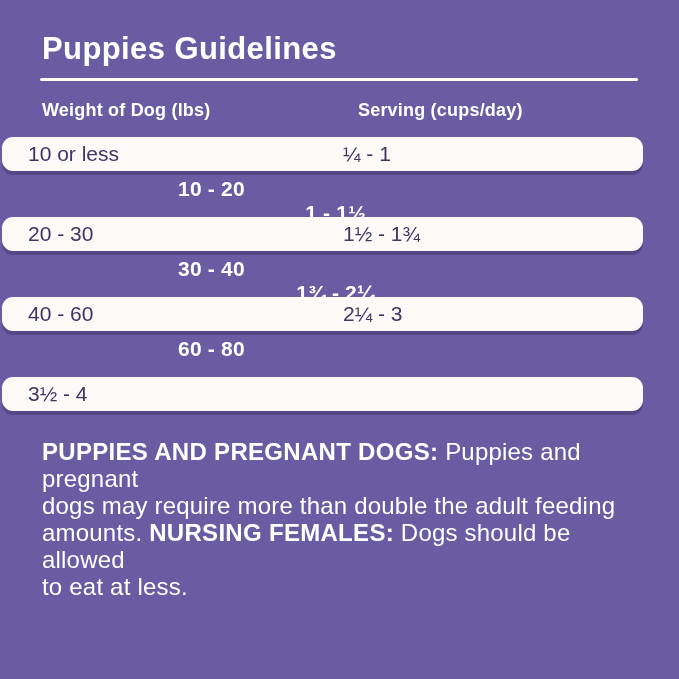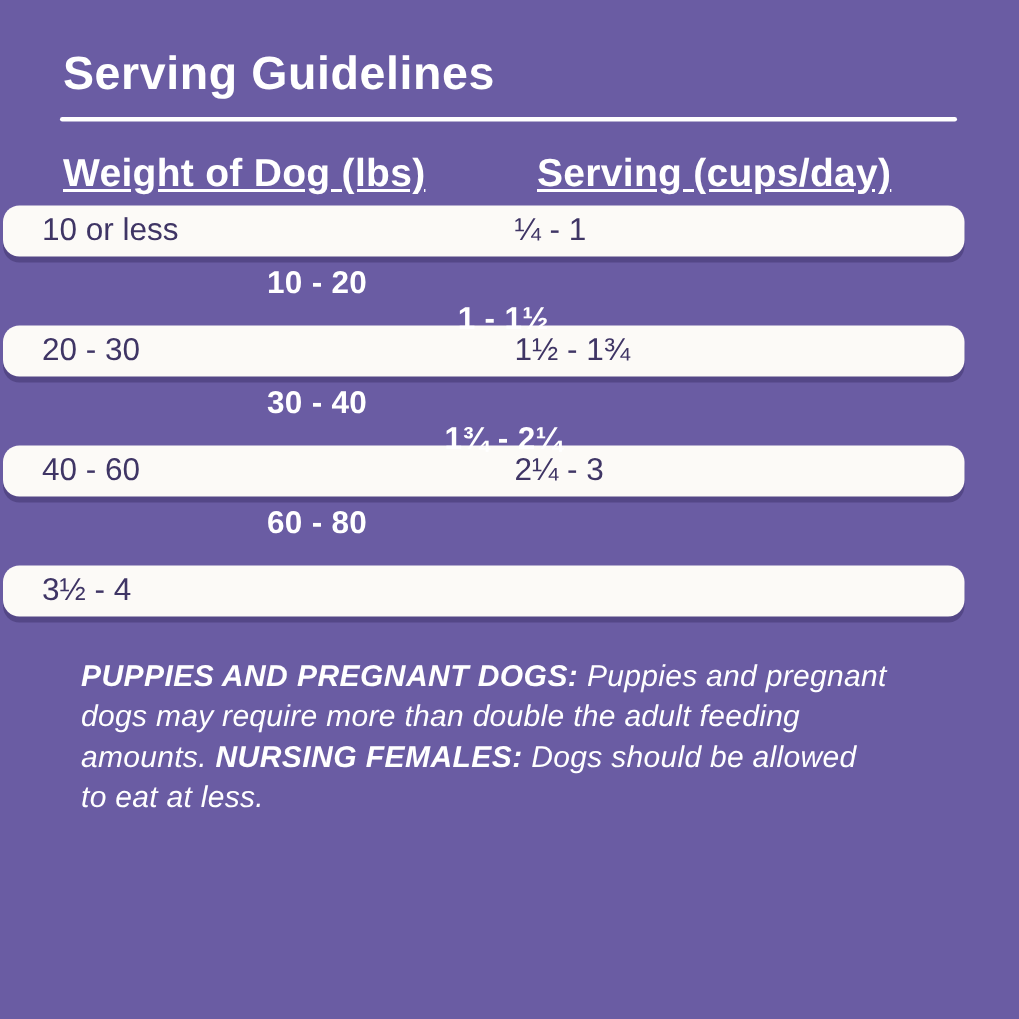--- a/index.html
+++ b/index.html
@@ -37,24 +37,23 @@
     background: var(--text-light);
     border-radius: 2px;
   }
   .col-headers {
     position: absolute;
     left: 42px;
     top: 100px;
     width: 596px;
     display: flex;
     color: var(--text-light);
-    font-size: 26px;
+    font-size: 18px;
     font-weight: 700;
     letter-spacing: 0.2px;
-    text-decoration: underline;
   }
   .col-headers .col1 { width: 316px; }
   .col-headers .col2 { flex: 1; }
   .table {
     position: absolute;
     left: 2px;
     top: 137px;
     width: 641px;
   }
   .row {
@@ -76,37 +75,36 @@
     background: transparent;
     color: var(--text-light);
     font-weight: 700;
     letter-spacing: 0.2px;
     flex-direction: column;
   }
   .cell-weight { width: 315px; }
   .cell-serving { flex: 1; }
   .footer {
     position: absolute;
-    left: 54px;
+    left: 42px;
     top: 438px;
     width: 600px;
     color: var(--text-light);
-    font-size: 20px;
+    font-size: 24px;
     line-height: 27px;
     letter-spacing: 0.2px;
-    font-style: italic;
   }
   .footer .bold { font-weight: 700; letter-spacing: 0.3px; }
 </style>
 </head>
 <body>
 
 <div class="canvas">
 
-  <div class="title">Serving Guidelines</div>
+  <div class="title">Puppies Guidelines</div>
 
   <div class="rule"></div>
 
   <div class="col-headers">
     <div class="col1">Weight of Dog (lbs)</div>
     <div class="col2">Serving (cups/day)</div>
   </div>
 
   <div class="table">
       <div class="row row-white">

